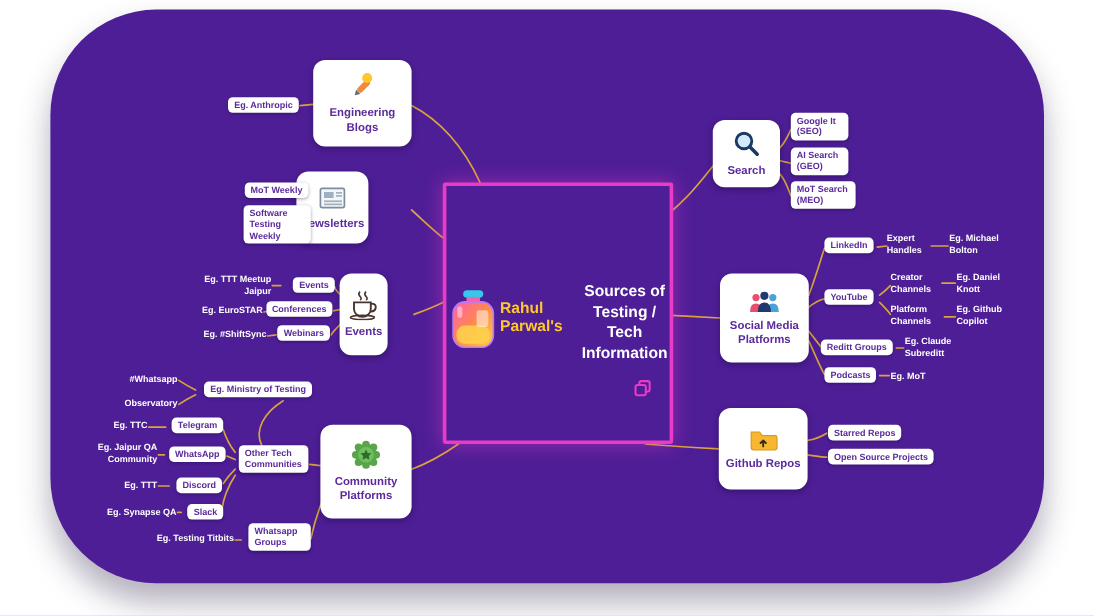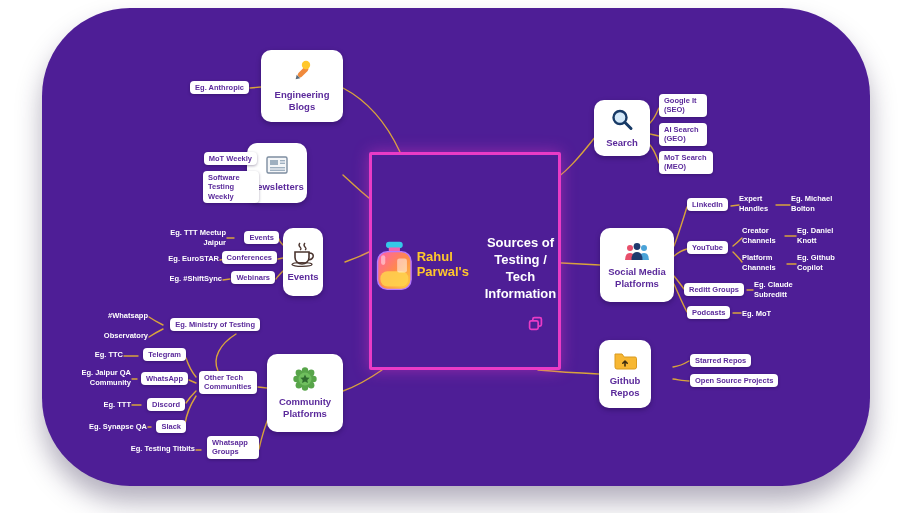--- a/index.html
+++ b/index.html
@@ -194,21 +194,21 @@
       <circle cx="8" cy="8" r="3" fill="#e84f6b"></circle>
       <path d="M3 20 q0 -7 5 -7 q5 0 5 7 z" fill="#e84f6b"></path>
       <circle cx="22" cy="8" r="3" fill="#4aa3d8"></circle>
       <path d="M17 20 q0 -7 5 -7 q5 0 5 7 z" fill="#4aa3d8"></path>
       <circle cx="15" cy="6.5" r="3.4" fill="#1f3a6e"></circle>
       <path d="M9.5 20 q0 -8 5.5 -8 q5.5 0 5.5 8 z" fill="#1f3a6e"></path>
     </svg>
     <div class="nlabel" style="width:68px">Social Media Platforms</div>
   </div>
 
-  <div class="node" style="left:599px;top:340px;width:52px;height:68px">
+  <div class="node" style="left:599px;top:340px;width:74px;height:68px">
     <svg width="26" height="22" viewBox="0 0 26 22">
       <path d="M3 5 h7 l2.2 3 H23 a1.5 1.5 0 0 1 1.5 1.5 V18 a2 2 0 0 1 -2 2 H5 a2 2 0 0 1 -2 -2 z" fill="#f7b733" stroke="#d99a1f" stroke-width="1"></path>
       <path d="M13 17 v-5 m0 0 l-2.2 2.2 m2.2 -2.2 l2.2 2.2" stroke="#3d2d10" stroke-width="1.6" fill="none" stroke-linecap="round"></path>
     </svg>
     <div class="nlabel">Github Repos</div>
   </div>
 
   <div class="pill" style="right:663px;top:81px">Eg. Anthropic</div>
   <div class="pill" style="right:655px;top:152px">MoT Weekly</div>
   <div class="pill wrap" style="right:653px;top:171px;width:56px">Software Testing Weekly</div>

